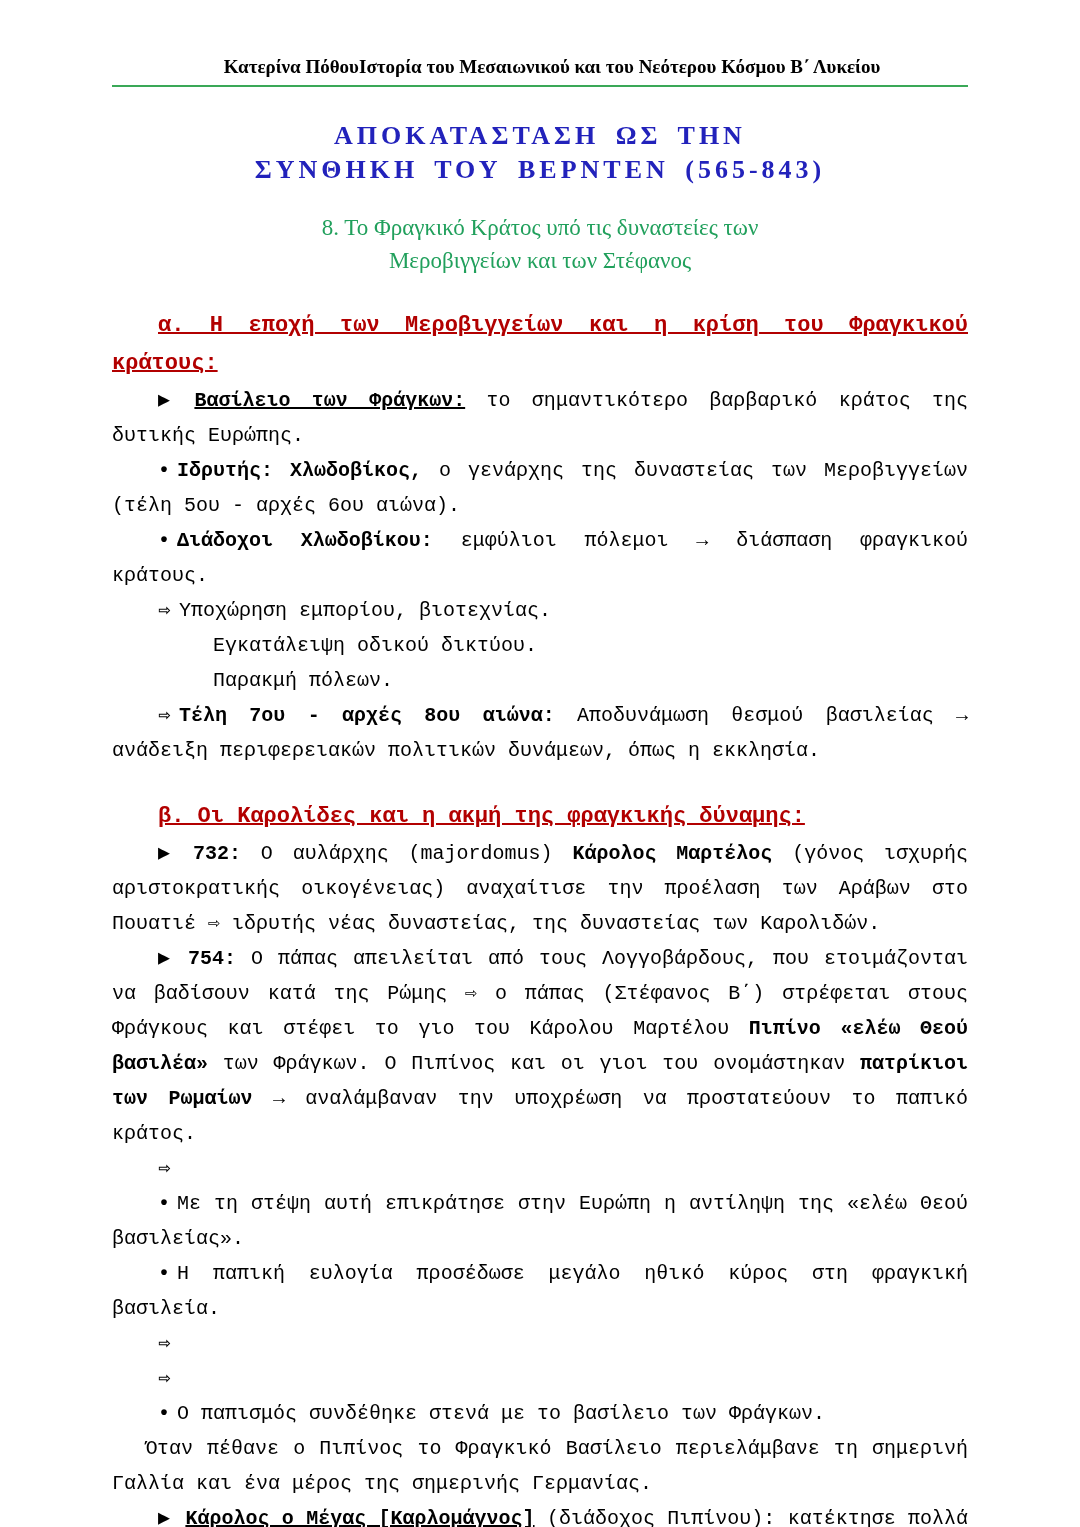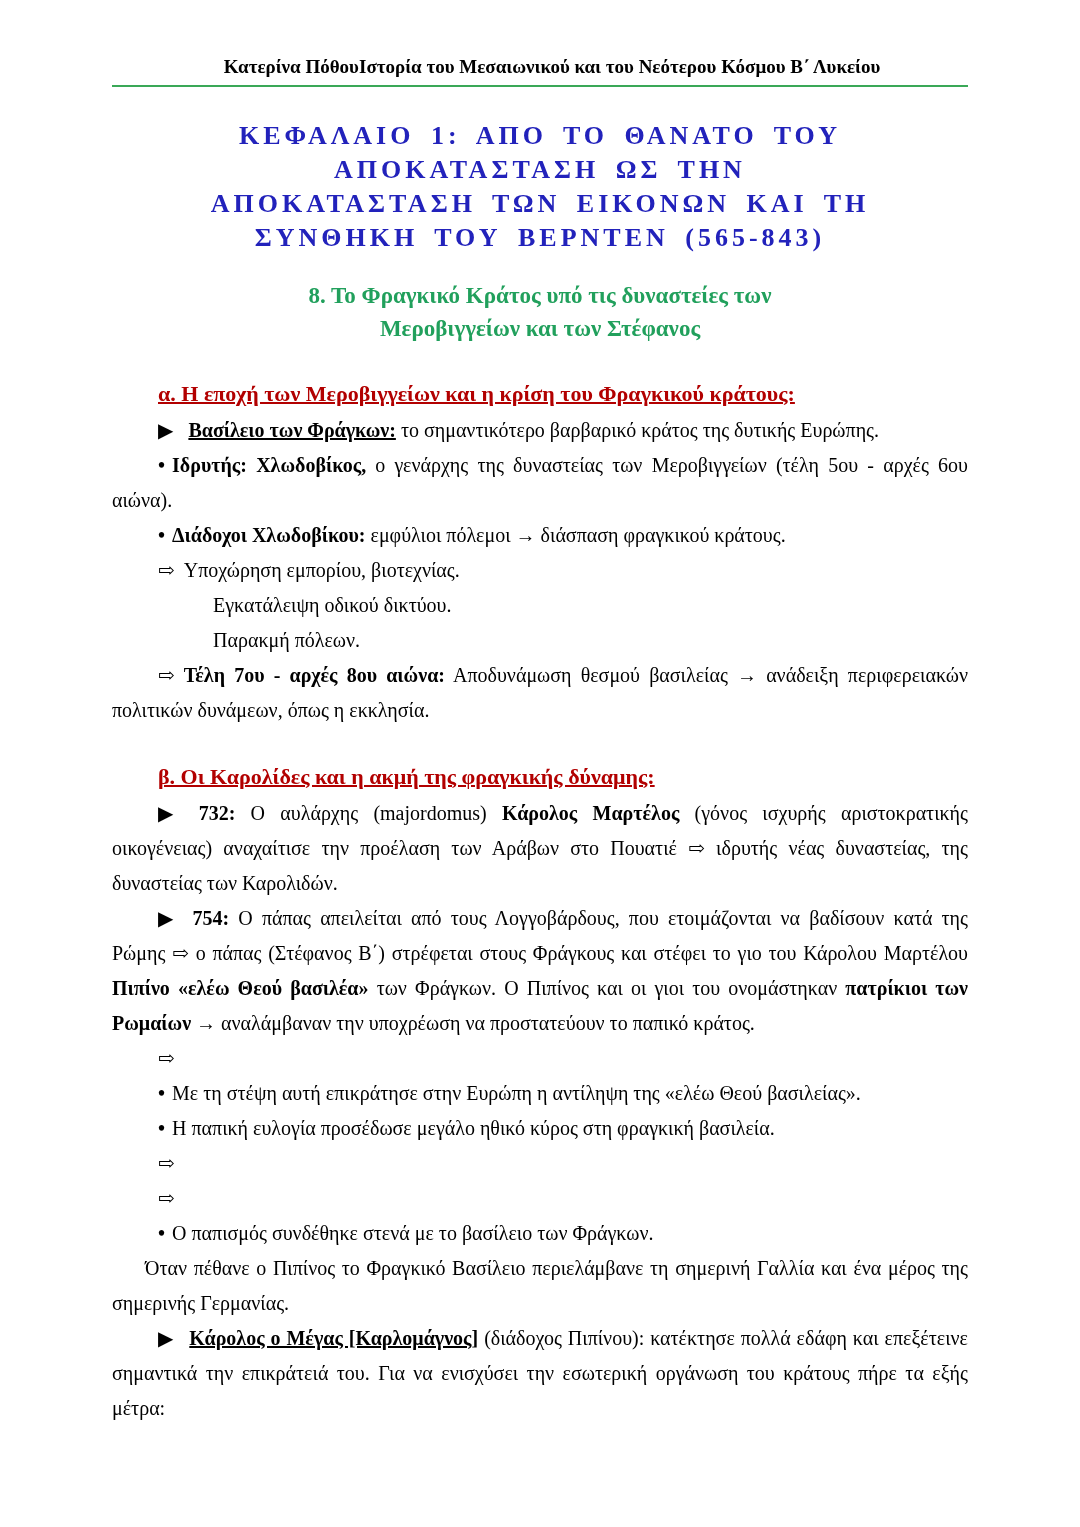--- a/index.html
+++ b/index.html
@@ -14,24 +14,24 @@
     padding:56px 112px 0 112px;
     display:flex;flex-direction:column;
     font-family:"Liberation Serif","DejaVu Serif","DejaVu Sans",serif;
     color:#000;background:#fff;
   }
   .header{display:flex;justify-content:center;align-items:baseline;
     font-weight:bold;font-size:19px;padding:0 2px 0 26px;}
   .rule{border-bottom:2.5px solid var(--rule);margin-top:7px;}
   .title{color:var(--blue);font-weight:bold;font-size:26px;line-height:34px;
     text-align:center;letter-spacing:4px;word-spacing:6px;margin-top:32px;}
-  .subtitle{color:var(--green);font-weight:bold;font-size:23px;line-height:33px;
+  .subtitle{color:var(--green);font-weight:normal;font-size:23px;line-height:33px;
     text-align:center;margin-top:24px;}
   .doc{font-size:20px;line-height:35px;margin-top:18px;}
-  .doc p{margin:0;}
+  .doc p{margin:0;font-family:Liberation Mono, monospace;}
   .h-red{color:var(--red);font-weight:bold;font-size:22px;line-height:38px;
     text-decoration:underline;text-decoration-thickness:2px;
     text-align:justify;text-indent:46px;margin-top:12px !important;}
   .h-red.mt{margin-top:30px !important;}
   .jp{text-align:justify;text-indent:46px;}
   .jp-sm{text-align:justify;text-indent:33px;}
   .ip{padding-left:101px;}
   .al{text-indent:46px;font-weight:bold;}
   .b{font-weight:bold;}
   .bu{font-weight:bold;text-decoration:underline;text-decoration-thickness:2px;}
@@ -44,23 +44,21 @@
 
 <div class="page">
 
   <div class="header">
     <span>Κατερίνα Πόθου</span>
     <span>Ιστορία του Μεσαιωνικού και του Νεότερου Κόσμου Β΄ Λυκείου</span>
   </div>
   <div class="rule"></div>
 
   <div class="title">
-      <div>ΚΕΦΑΛΑΙΟ 1: ΑΠΟ ΤΟ ΘΑΝΑΤΟ ΤΟΥ</div>
       <div>ΑΠΟΚΑΤΑΣΤΑΣΗ ΩΣ ΤΗΝ</div>
-      <div>ΑΠΟΚΑΤΑΣΤΑΣΗ ΤΩΝ ΕΙΚΟΝΩΝ ΚΑΙ ΤΗ</div>
       <div>ΣΥΝΘΗΚΗ ΤΟΥ ΒΕΡΝΤΕΝ (565-843)</div>
     </div>
 
   <div class="subtitle">
       <div>8. Το Φραγκικό Κράτος υπό τις δυναστείες των</div>
       <div>Μεροβιγγείων και των Στέφανος</div>
     </div>
 
   <div class="doc" id="doc-body">
       <p class="h-red"><span>α. Η εποχή των Μεροβιγγείων και η κρίση του Φραγκικού κράτους:</span></p>

